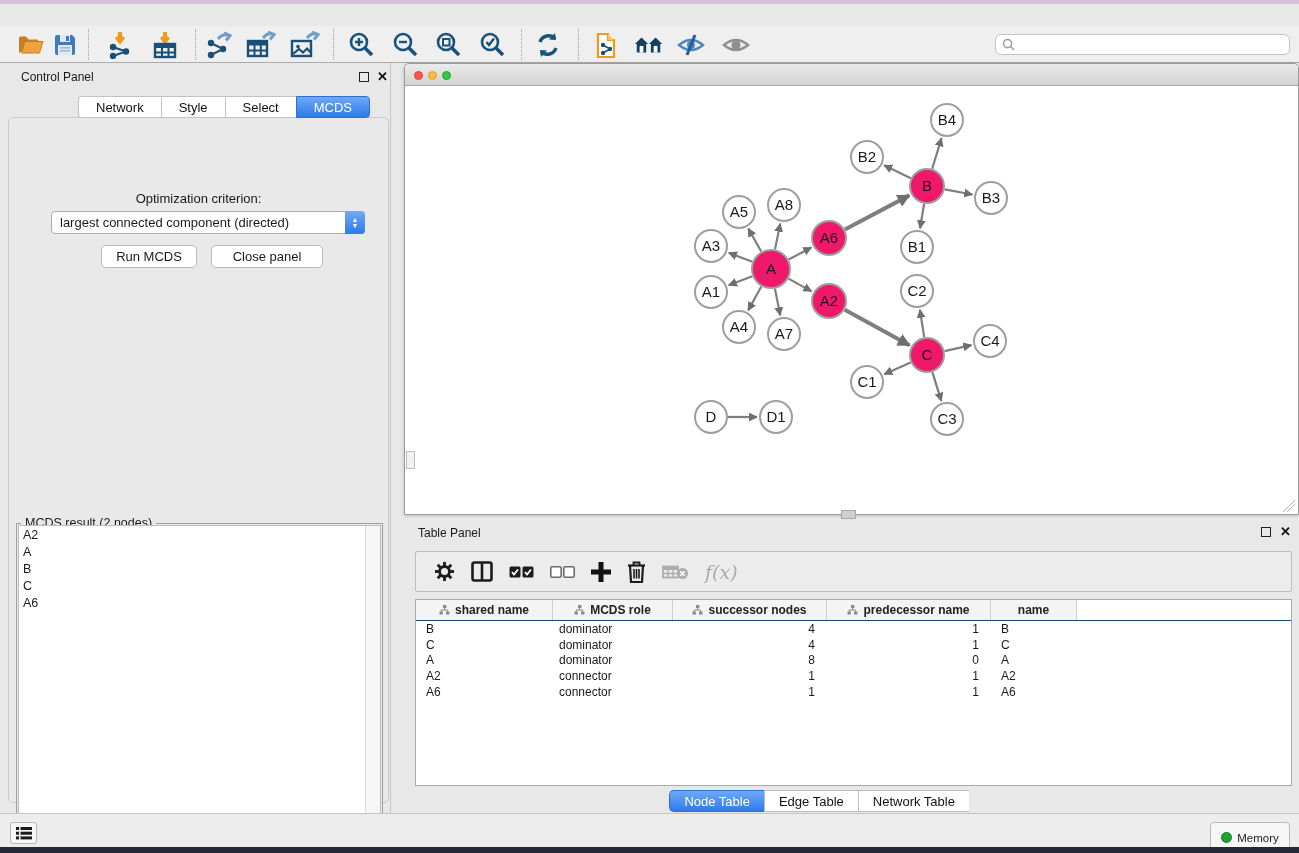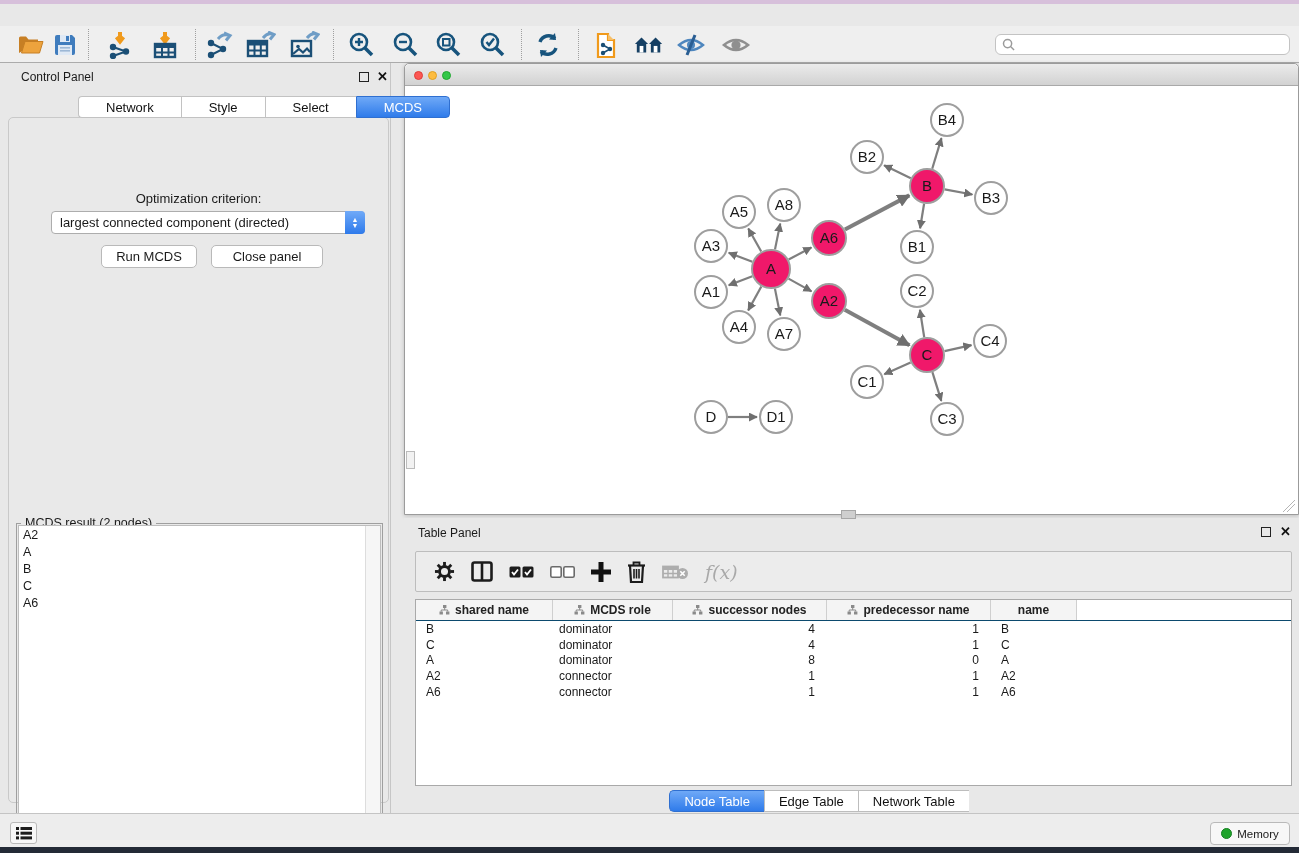--- a/index.html
+++ b/index.html
@@ -38,21 +38,21 @@
   .control-panel { position:absolute; left:0; top:63px; width:391px; height:750px;
     background:#e8e8e8; border-right:1px solid #c6c6c6; }
   .cp-header { position:absolute; left:0; top:0; width:100%; height:26px; }
   .cp-title { position:absolute; left:10px; top:7px; font-size:12px; color:#1a1a1a;margin-left:11px; }
   .float-glyph { position:absolute; width:10px; height:10px; border:1.5px solid #222; }
   .close-glyph { position:absolute; font-size:13px; font-weight:700; color:#111; line-height:10px; }
   .cp-float { left:359px; top:9px; }
   .cp-close { left:377px; top:9px; }
 
   .cp-tabs { position:absolute; left:78px; top:33px; height:22px; display:flex; z-index:2; }
-  .cp-tab { height:22px; padding:0 27px; background:#fff; border:1px solid #c2c2c2;
+  .cp-tab { height:22px; padding:0 17px; background:#fff; border:1px solid #c2c2c2;
     border-right:none; font-size:13px; display:flex; align-items:center; color:#111; }
   .cp-tab:first-child { border-radius:4px 0 0 4px; }
   .cp-tab:last-child { border-right:1px solid #c2c2c2; border-radius:0 4px 4px 0; }
   .cp-tab.active { background:linear-gradient(#6fa9f7,#2f7bea); border-color:#2f6fd0;
     color:#fff; }
 
   .cp-body { position:absolute; left:8px; top:54px; width:381px; height:686px;
     background:#e9e9e9; border:1px solid #c9c9c9; border-radius:5px; }
   .opt-label { position:absolute; left:0; width:100%; top:73px; text-align:center;
     font-size:13px; }
@@ -134,21 +134,21 @@
   .tp-tab:first-child { border-radius:5px 0 0 5px; }
   .tp-tab:last-child { border-right:1px solid #bdbdbd; border-radius:0 5px 5px 0;margin-top:32px; }
   .tp-tab.active { background:linear-gradient(#6fa9f7,#2f7bea); border-color:#2f6fd0; color:#fff; }
 
   
   .statusbar { position:absolute; left:0; top:813px; width:100%; height:34px;
     background:#ededed; border-top:1px solid #c4c4c4; }
   .list-btn { position:absolute; left:10px; top:8px; width:27px; height:22px;
     background:#f7f7f7; border:1px solid #b9b9b9; border-radius:3px; display:flex;
     align-items:center; justify-content:center; }
-  .memory-btn { position:absolute; right:9px; top:8px; width:80px; height:23px;
+  .memory-btn { position:absolute; right:9px; top:8px; width:80px; height:31px;
     background:#f7f7f7; border:1px solid #b9b9b9; border-radius:4px; display:flex;
     align-items:center; justify-content:center; gap:5px; font-size:11.5px; }
   .mem-dot { width:11px; height:11px; border-radius:50%; background:#1ea32b;
     border:1px solid #148021; }
 </style>
 </head>
 <body>
 
 <div class="screen">
   <div class="desktop-top"></div>

